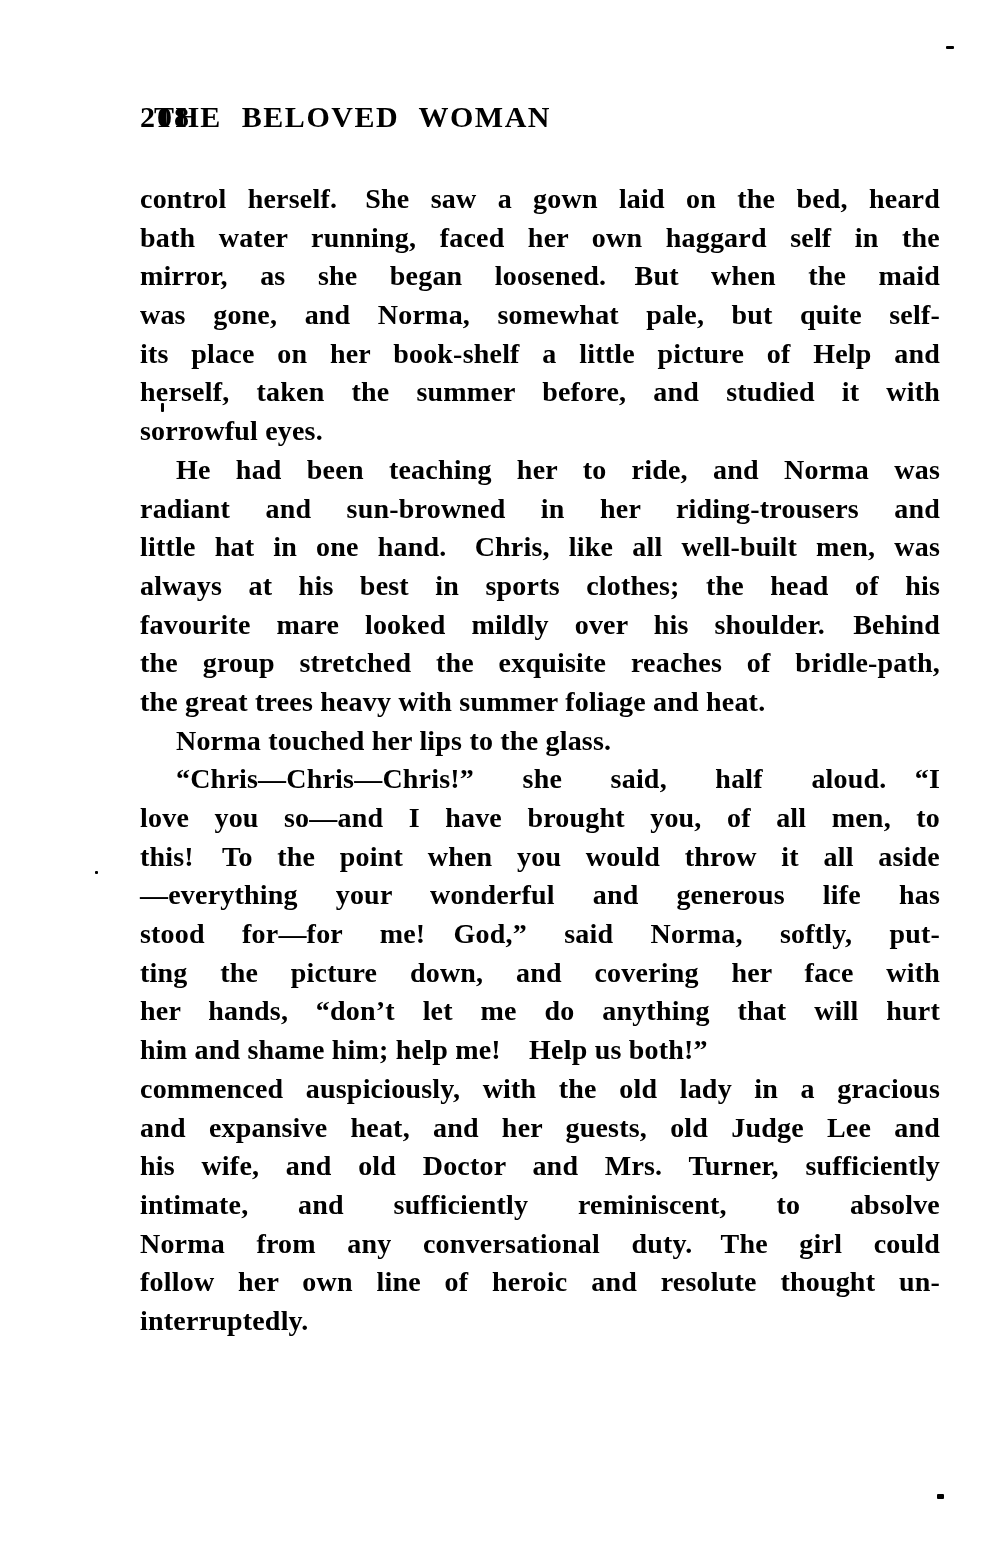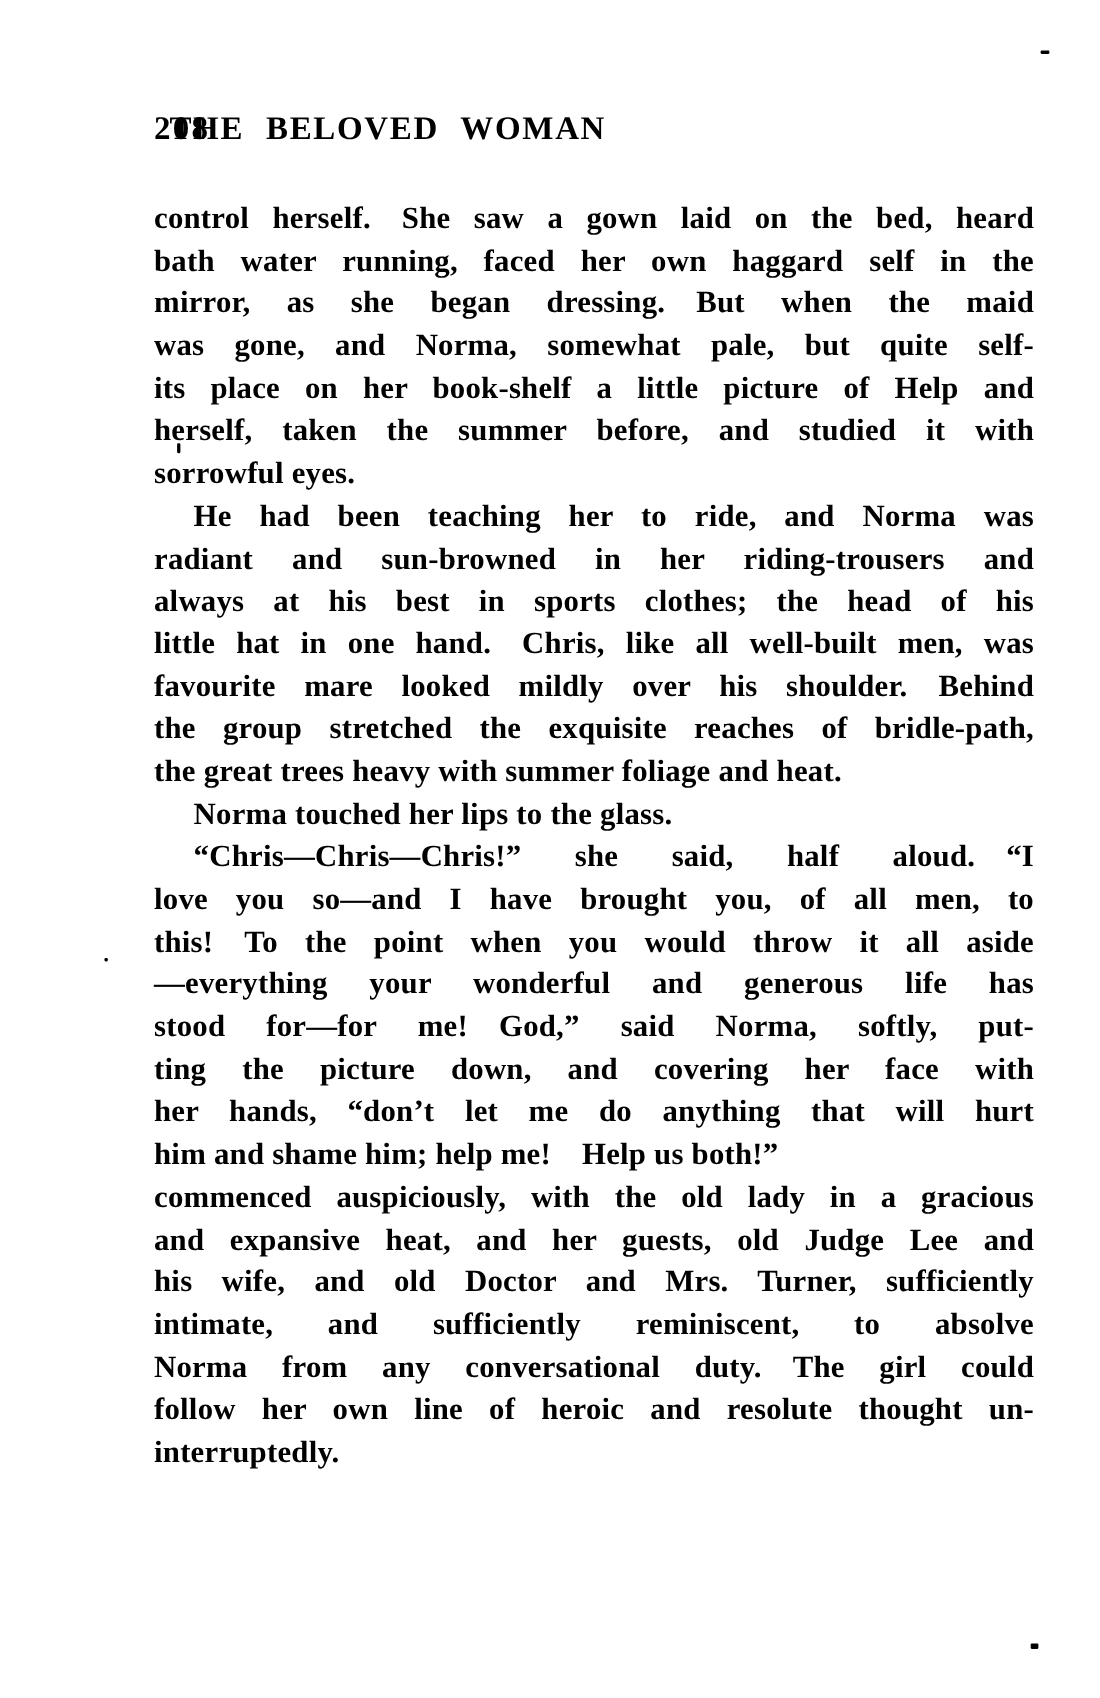--- a/index.html
+++ b/index.html
@@ -76,29 +76,29 @@
 
 <div class="page">
   <header class="running-head">
     <span class="page-num">208</span>
     <span class="running-title">THE BELOVED WOMAN</span>
   </header>
 
   <main class="text-block" id="text-block">
       <div class="text-line">control herself. She saw a gown laid on the bed, heard</div>
       <div class="text-line">bath water running, faced her own haggard self in the</div>
-      <div class="text-line">mirror, as she began dressing. But when the maid</div>
+      <div class="text-line">mirror, as she began loosened. But when the maid</div>
       <div class="text-line">was gone, and Norma, somewhat pale, but quite self-</div>
       <div class="text-line">its place on her book-shelf a little picture of Help and</div>
       <div class="text-line">herself, taken the summer before, and studied it with</div>
       <div class="text-line last">sorrowful eyes.</div>
       <div class="text-line indent">He had been teaching her to ride, and Norma was</div>
       <div class="text-line">radiant and sun-browned in her riding-trousers and</div>
+      <div class="text-line">little hat in one hand. Chris, like all well-built men, was</div>
       <div class="text-line">always at his best in sports clothes; the head of his</div>
-      <div class="text-line">little hat in one hand. Chris, like all well-built men, was</div>
       <div class="text-line">favourite mare looked mildly over his shoulder. Behind</div>
       <div class="text-line">the group stretched the exquisite reaches of bridle-path,</div>
       <div class="text-line last">the great trees heavy with summer foliage and heat.</div>
       <div class="text-line last indent">Norma touched her lips to the glass.</div>
       <div class="text-line indent">“Chris—Chris—Chris!” she said, half aloud. “I</div>
       <div class="text-line">love you so—and I have brought you, of all men, to</div>
       <div class="text-line">this! To the point when you would throw it all aside</div>
       <div class="text-line">—everything your wonderful and generous life has</div>
       <div class="text-line">stood for—for me! God,” said Norma, softly, put-</div>
       <div class="text-line">ting the picture down, and covering her face with</div>

